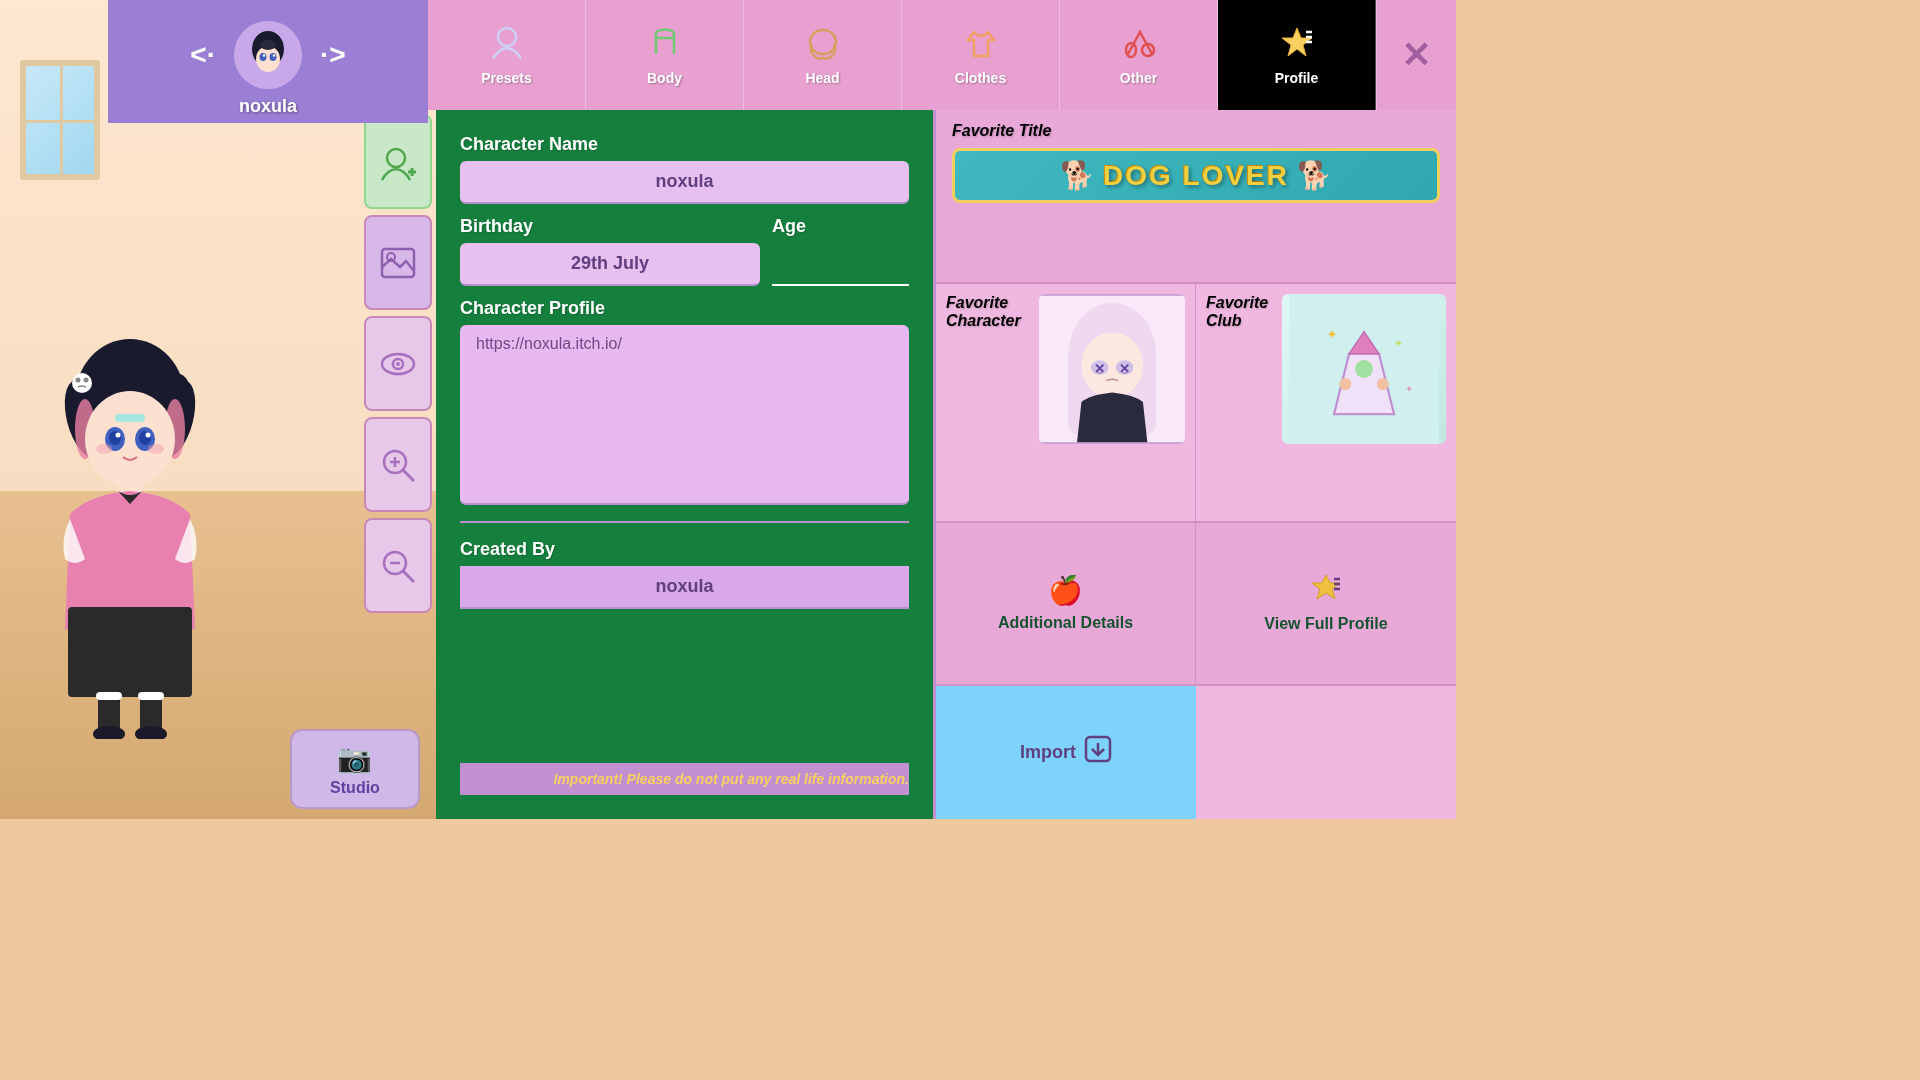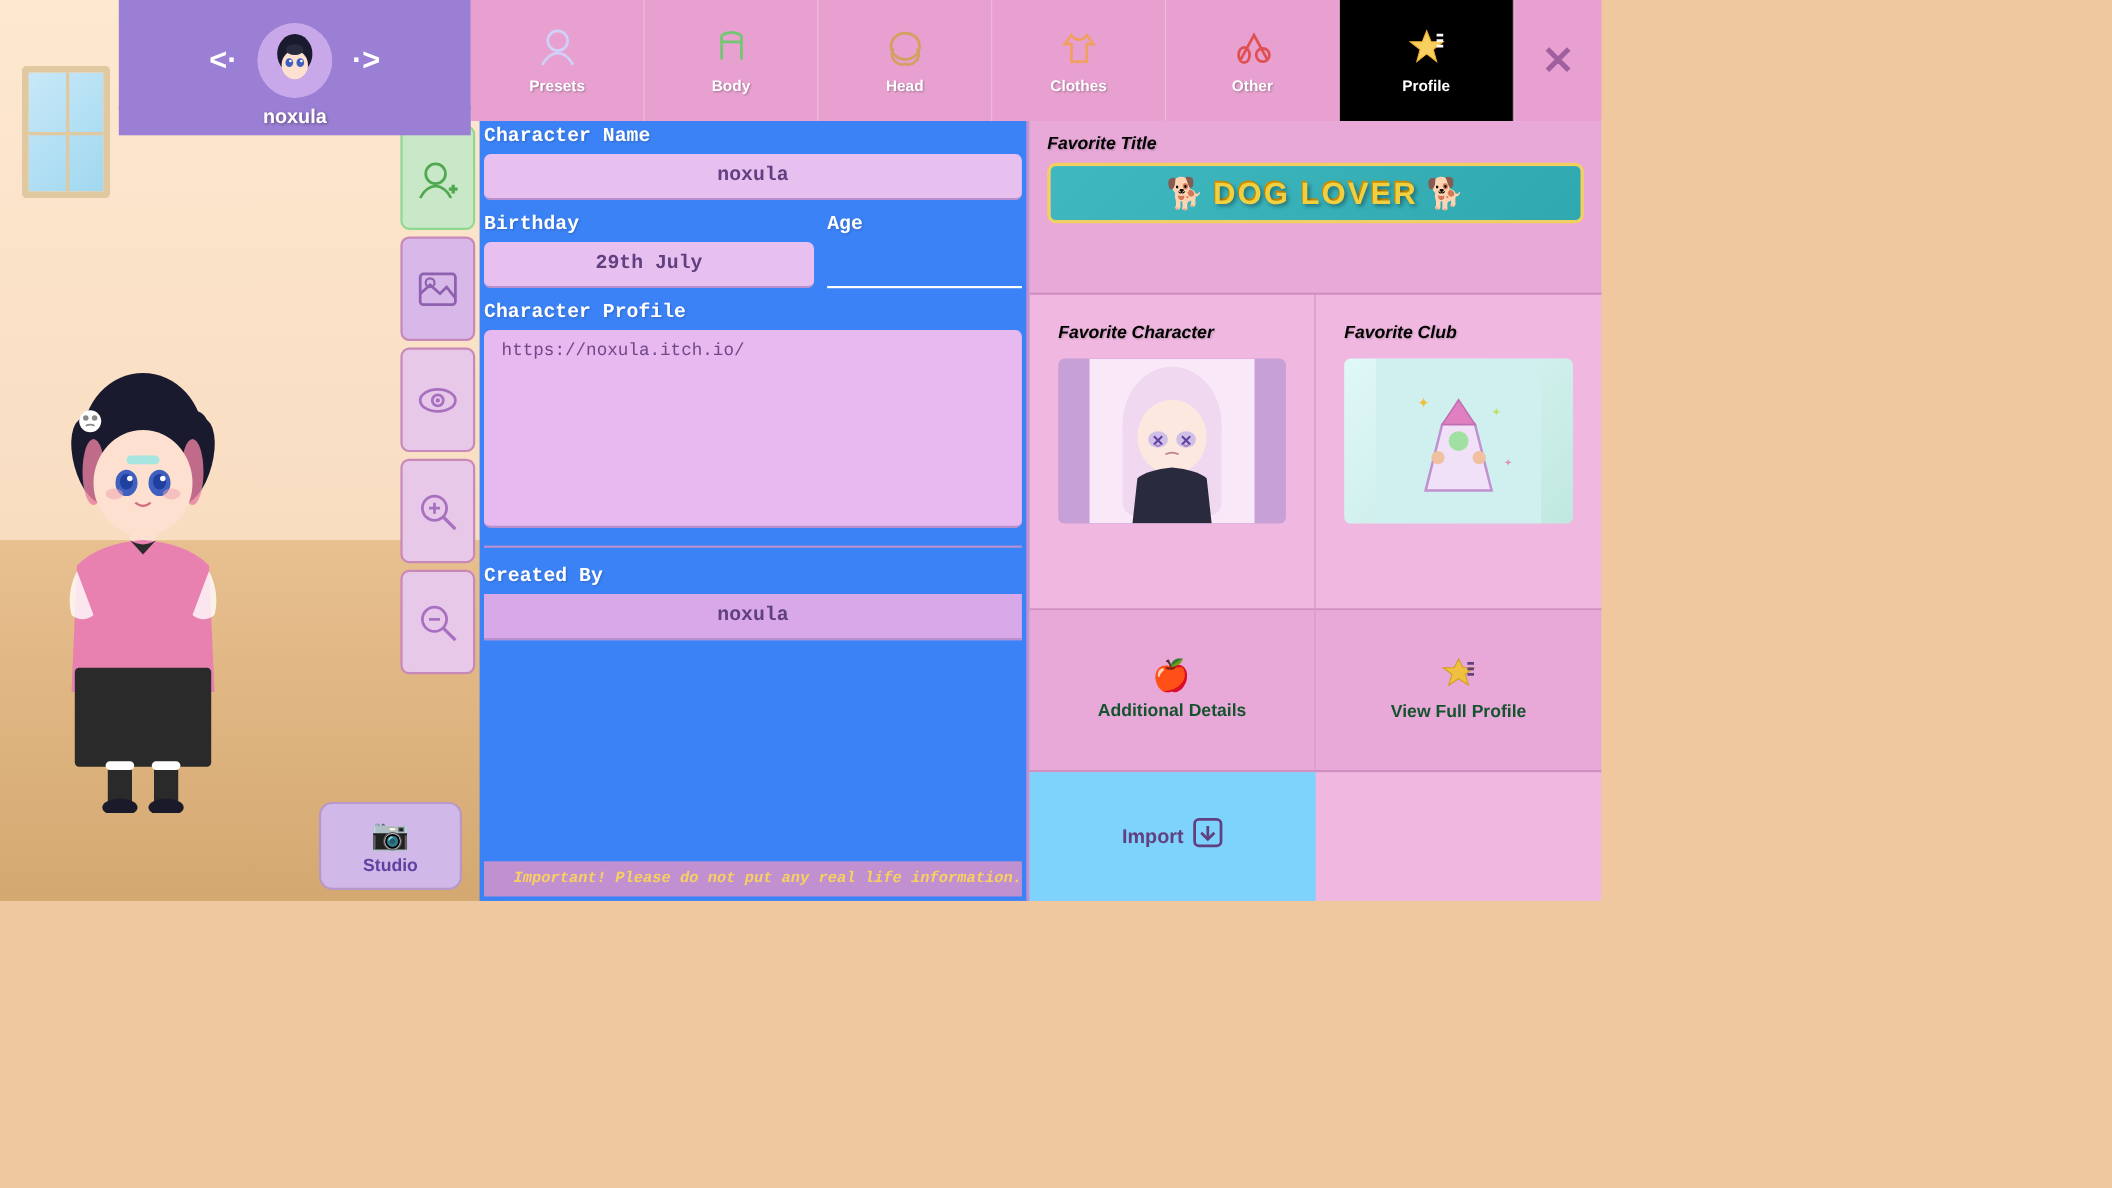--- a/index.html
+++ b/index.html
@@ -231,27 +231,26 @@
       top: 110px;
       width: 1020px;
       height: 709px;
       display: flex;
       gap: 0;
     }
 
     
     .profile-form {
       flex: 0 0 500px;
-      background: #3b82f6;
-      padding: 4px;
+      background: #15803d;
+      padding: 24px;
       display: flex;
       flex-direction: column;
       gap: 12px;
       border-right: 3px solid #c090d0;
-      font-family: Liberation Mono, monospace;
     }
 
     .form-section {
       display: flex;
       flex-direction: column;
       gap: 6px;
     }
     .form-label {
       color: white;
       font-size: 18px;
@@ -379,23 +378,23 @@
     }
     .dog-emoji { font-size: 28px; }
 
     .fav-char-club-row {
       display: grid;
       grid-template-columns: 1fr 1fr;
       gap: 0;
       border-bottom: 2px solid #d090c0;
     }
     .fav-section {
-      padding: 26px;
-      display: flex;
-      flex-direction: column;
+      padding: 10px;
+      display: flex;
+      flex-direction: row;
       gap: 6px;
       border-right: 1px solid #d090c0;
     }
     .fav-section:last-child { border-right: none; }
     .fav-image {
       width: 100%;
       height: 150px;
       background: #c8a0d8;
       border-radius: 6px;
       overflow: hidden;

